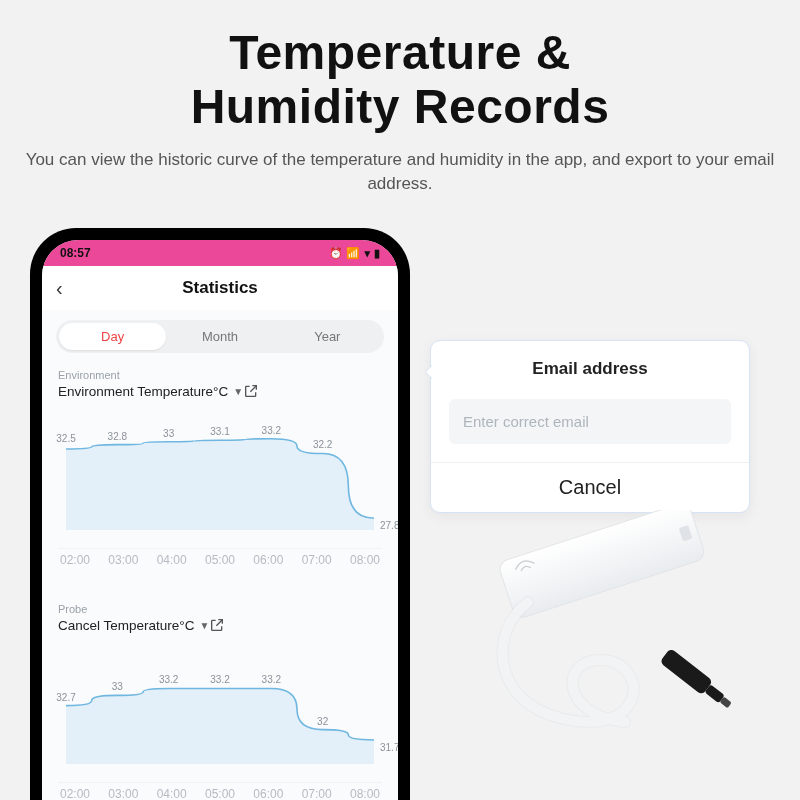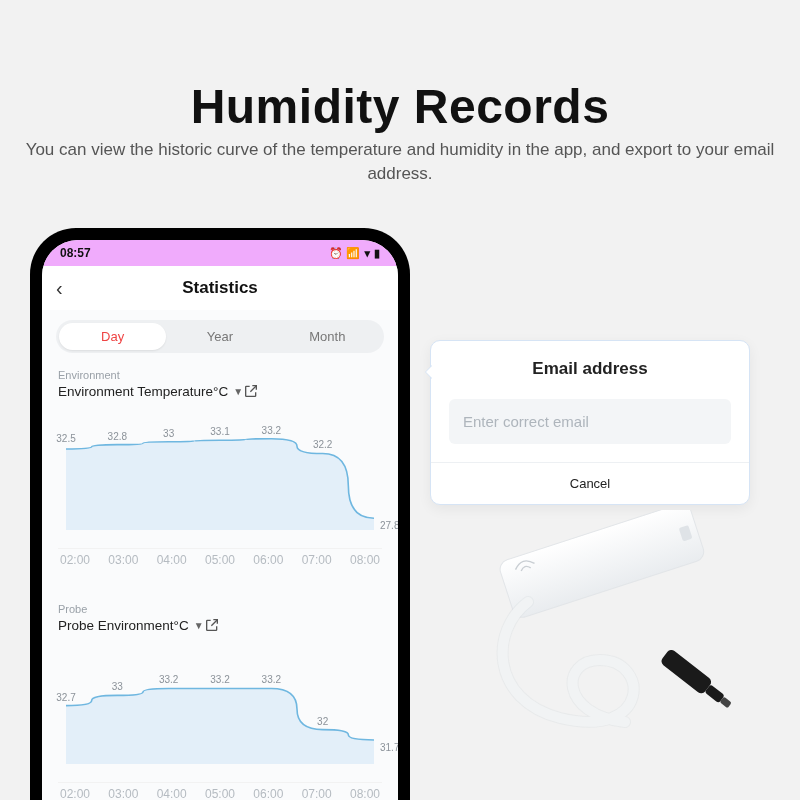--- a/index.html
+++ b/index.html
@@ -16,21 +16,21 @@
     font-size: 48px;
     font-weight: 800;
     line-height: 1.12;
     padding-top: 26px;
     letter-spacing: 0.5px;
   }
   .hero-sub {
     text-align: center;
     font-size: 17px;
     color: #555;
-    margin-top: 4px;
+    margin-top: 14px;
     line-height: 1.45;
   }
 
   
   .phone {
     position: absolute;
     left: 30px; top: 228px;
     width: 380px; height: 720px;
     border-radius: 46px;
     background: #000;
@@ -40,21 +40,21 @@
     background: #fafbfc;
     width: 100%; height: 100%;
     border-radius: 36px;
     overflow: hidden;
     position: relative;
   }
   .statusbar {
     height: 26px;
     display: flex; align-items: center; justify-content: space-between;
     padding: 0 18px; font-size: 12px; font-weight: 600;
-    background: #f0abfc;
+    background: #ec4899;
   }
   .statusbar .icons { display:flex; gap:4px; font-size:11px; }
   .navbar {
     height: 44px; background: #fff;
     display: flex; align-items: center; justify-content: center;
     position: relative;
     font-size: 17px; font-weight: 600;
   }
   .navbar .back {
     position: absolute; left: 14px; font-size: 20px; font-weight: 400; color:#333;
@@ -111,33 +111,33 @@
     border:6px solid transparent; border-right-color:#fff;
   }
   .popup h3 { text-align:center; font-size:17px; font-weight:600; color:#222; }
   .popup .field {
     margin:20px 18px 0;
     background:#f3f5f7; color:#aeb5bc;
     font-size:15px; padding:14px 14px; border-radius:6px;
   }
   .popup .actions {
     margin-top:18px; border-top:1px solid #edf0f3;
-    text-align:center; padding:13px 0; font-size:13px; color:#222;
+    text-align:center; padding:13px 0; font-size:20px; color:#222;
   }
 
   
   .device {
     position:absolute; left:450px; top:510px; width:310px; height:260px;
   }
 </style>
 </head>
 <body>
 
 <div class="hero-title">
-  <br>
+  <span>Temperature &amp;</span><br>
   <span>Humidity Records</span>
 </div>
 <div class="hero-sub">You can view the historic curve of the temperature and  humidity in the app, and export to your email address.</div>
 
 <div class="phone">
   <div class="phone-screen">
     <div class="statusbar">
       <span>08:57</span>
       <span class="icons">
         <span>⏰</span>
@@ -145,22 +145,22 @@
         <span>▾</span>
         <span>▮</span>
       </span>
     </div>
     <div class="navbar">
       <span class="back">‹</span>
       <span>Statistics</span>
     </div>
     <div class="seg">
       <div class="active">Day</div>
+      <div>Month</div>
       <div>Year</div>
-      <div>Month</div>
     </div>
 
     <div class="section">
       <div class="sec-label">Environment</div>
       <div class="sec-head">
         <div class="sec-title">
           <span>Environment Temperature°C</span>
           <span class="caret">▼</span>
         </div>
         <svg class="export" viewBox="0 0 24 24" fill="none" stroke="currentColor" stroke-width="2">
@@ -190,21 +190,21 @@
           <span>06:00</span>
           <span>07:00</span>
           <span>08:00</span>
         </div>
     </div>
 
     <div class="section" style="margin-top:26px">
       <div class="sec-label">Probe</div>
       <div class="sec-head">
         <div class="sec-title">
-          <span>Probe Environment°C</span>
+          <span>Cancel Temperature°C</span>
           <span class="caret">▼</span>
         </div>
         <svg class="export" viewBox="0 0 24 24" fill="none" stroke="currentColor" stroke-width="2">
           <path d="M14 4h6v6"></path>
             <path d="M20 4l-9 9"></path>
             <path d="M19 14v5a1 1 0 0 1-1 1H5a1 1 0 0 1-1-1V6a1 1 0 0 1 1-1h5"></path>
         </svg>
       </div>
       <div class="chart" id="chart1">
           <svg viewBox="0 0 324 143" preserveAspectRatio="none">

